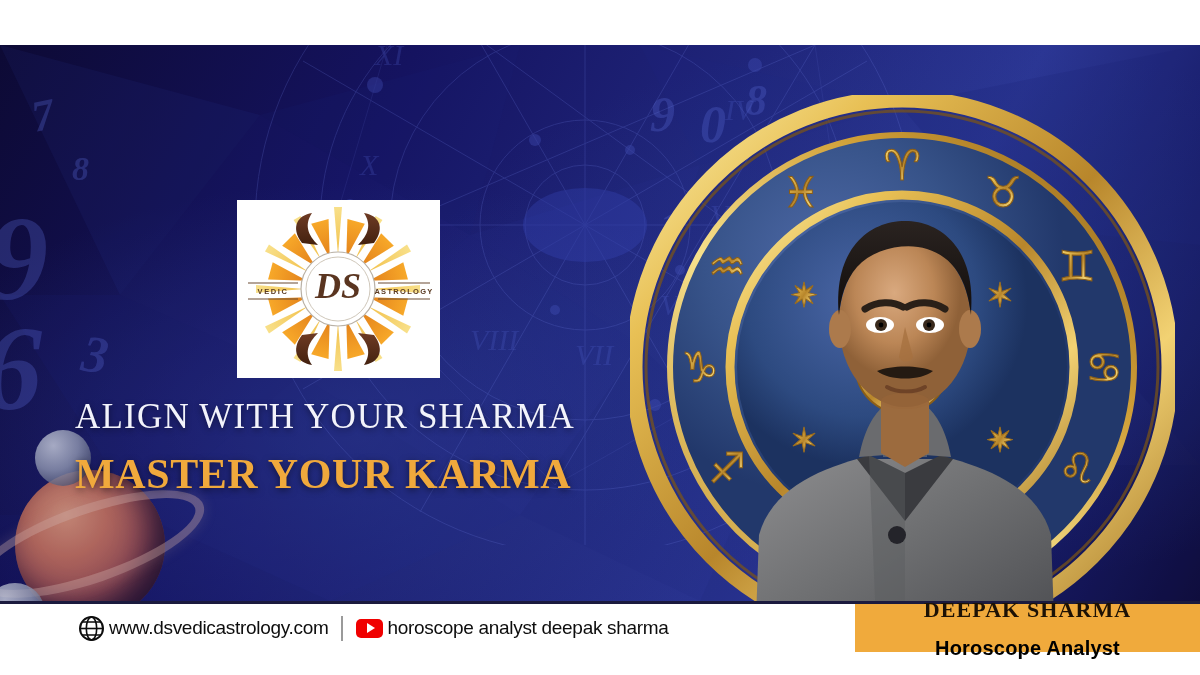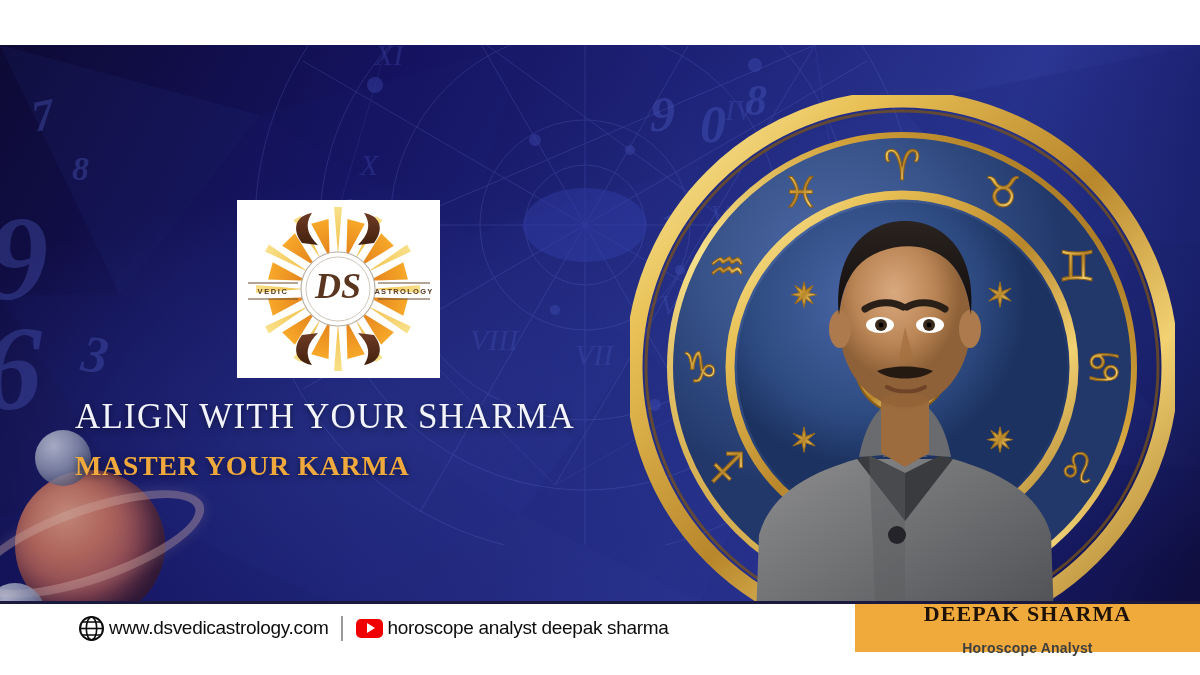--- a/index.html
+++ b/index.html
@@ -47,41 +47,41 @@
   #portrait{ position:absolute; left:745px; top:160px; width:320px; height:441px; }
 
   
   #logo-card{ position:absolute; left:237px; top:155px; width:203px; height:178px;
      background:#fff; }
 
   
   #headline{ position:absolute; left:75px; top:352px; width:560px; }
   #h-line1{ font-family:"Liberation Serif", serif; font-size:35px; letter-spacing:1.2px;
      color:#f2f3fb; line-height:1.15; text-shadow:0 2px 6px rgba(0,0,0,.45); }
-  #h-line2{ font-family:"Liberation Serif", serif; font-size:28px; font-weight:700;
+  #h-line2{ font-family:"Liberation Serif", serif; font-size:42px; font-weight:700;
      letter-spacing:.6px; color:#f0a93c; line-height:1.2; margin-top:12px;
      text-shadow:0 2px 7px rgba(0,0,0,.5); }
 
   
   #footer{ position:absolute; left:0; top:601px; width:1200px; height:51px;
      background:#ffffff; border-top:3px solid #1b1a3e; display:flex; align-items:stretch; }
   #footer-left{ flex:1; display:flex; align-items:center; padding-left:78px; gap:4px; }
   #site-url{ font-size:19px; color:#0d0d0d; letter-spacing:-.3px; }
   #sep{ width:2px; height:25px; background:#9a9a9a; margin:0 9px; }
   #yt-icon{ width:27px; height:19px; background:#f00000; border-radius:5px;
      display:flex; align-items:center; justify-content:center; flex:none; }
   #yt-tri{ width:0; height:0; border-left:8px solid #fff; border-top:5px solid transparent;
      border-bottom:5px solid transparent; margin-left:2px; }
   #yt-handle{ font-size:19px; color:#0d0d0d; letter-spacing:-.3px; }
 
   #name-badge{ width:345px; background:#f0aa3c; display:flex; flex-direction:column;
      align-items:center; justify-content:center; padding-top:2px; }
   #badge-name{ font-family:"Liberation Serif", serif; font-size:22px; font-weight:700;
      letter-spacing:1.1px; color:#1d1205; line-height:1.05; }
-  #badge-role{ font-size:14px; font-weight:700; letter-spacing:.2px; color:#404040;
+  #badge-role{ font-size:20px; font-weight:700; letter-spacing:.2px; color:#000000;
      line-height:1.15; margin-top:15px; }
 </style>
 </head>
 <body>
 
 <div id="page">
 
   <div id="banner">
 
     <svg class="poly" style="left:0;top:0;width:1200px;height:556px;opacity:.38" viewBox="0 0 1200 556" preserveAspectRatio="none">

